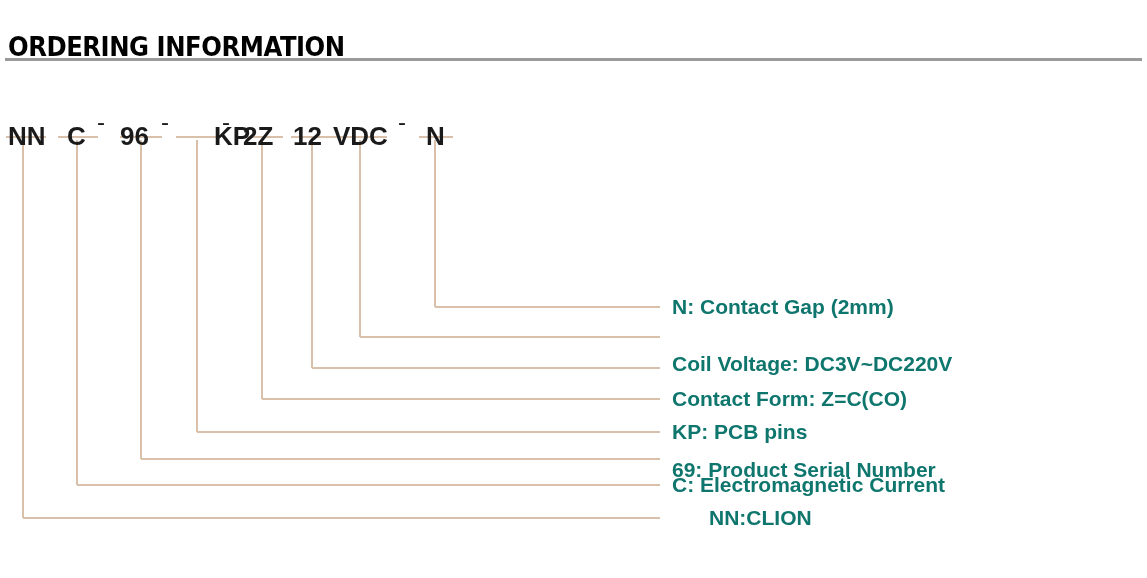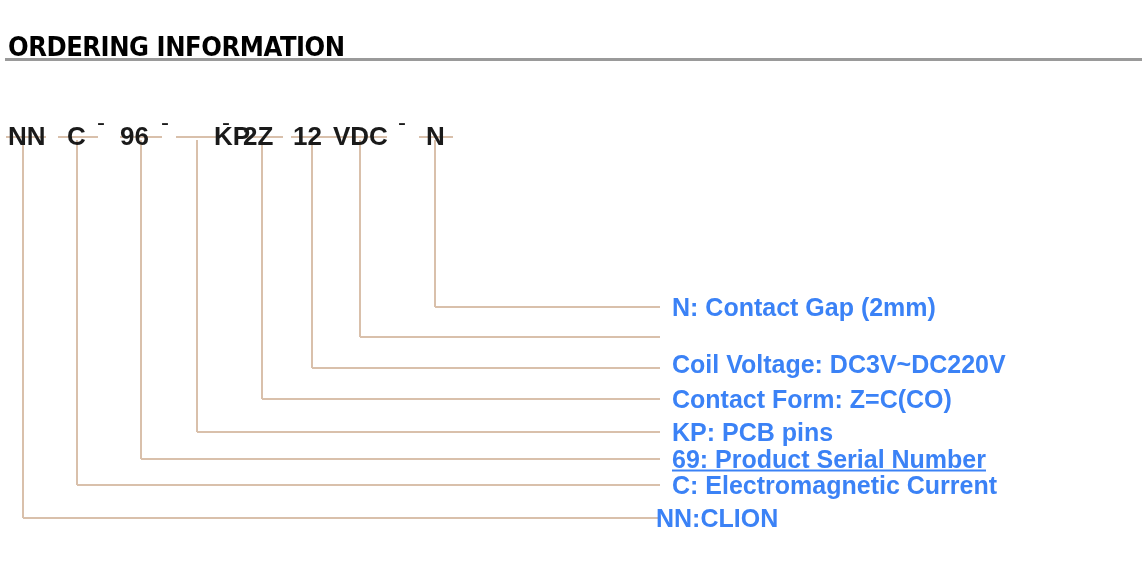--- a/index.html
+++ b/index.html
@@ -76,23 +76,23 @@
   
   #legend {
     position: absolute;
     left: 0; top: 0;
     width: 1147px; height: 578px;
   }
   .legend-label {
     position: absolute;
     left: 672px;
     font-family: "Liberation Sans", sans-serif;
-    font-size: 25px;
+    font-size: 21px;
     font-weight: 600;
-    color: #3b82f6;
+    color: #0f766e;
     white-space: nowrap;
     transform: translateY(-50%);
   }
 </style>
 </head>
 <body>
 
 <div id="header">
   <div id="section-title">ORDERING INFORMATION</div>
   <div id="title-rule"></div>
@@ -138,16 +138,16 @@
     <span class="code-sep" style="left: 161px;">-</span>
     <span class="code-sep" style="left: 222px;">-</span>
     <span class="code-sep" style="left: 398px;">-</span>
   </div>
 
 <div id="legend">
     <div class="legend-label" style="top: 307px; left: 672px;">N: Contact Gap (2mm)</div>
     <div class="legend-label" style="top: 364px; left: 672px;">Coil Voltage: DC3V~DC220V</div>
     <div class="legend-label" style="top: 432px; left: 672px;">KP: PCB pins</div>
     <div class="legend-label" style="top: 399px; left: 672px;">Contact Form: Z=C(CO)</div>
-    <div class="legend-label" style="top: 459px; left: 672px; text-decoration: underline;">69: Product Serial Number</div>
+    <div class="legend-label" style="top: 470px; left: 672px;">69: Product Serial Number</div>
     <div class="legend-label" style="top: 485px; left: 672px;">C: Electromagnetic Current</div>
-    <div class="legend-label" style="top: 518px; left: 656px;">NN:CLION</div>
+    <div class="legend-label" style="top: 518px; left: 709px;">NN:CLION</div>
   </div>
 
 </body></html>

